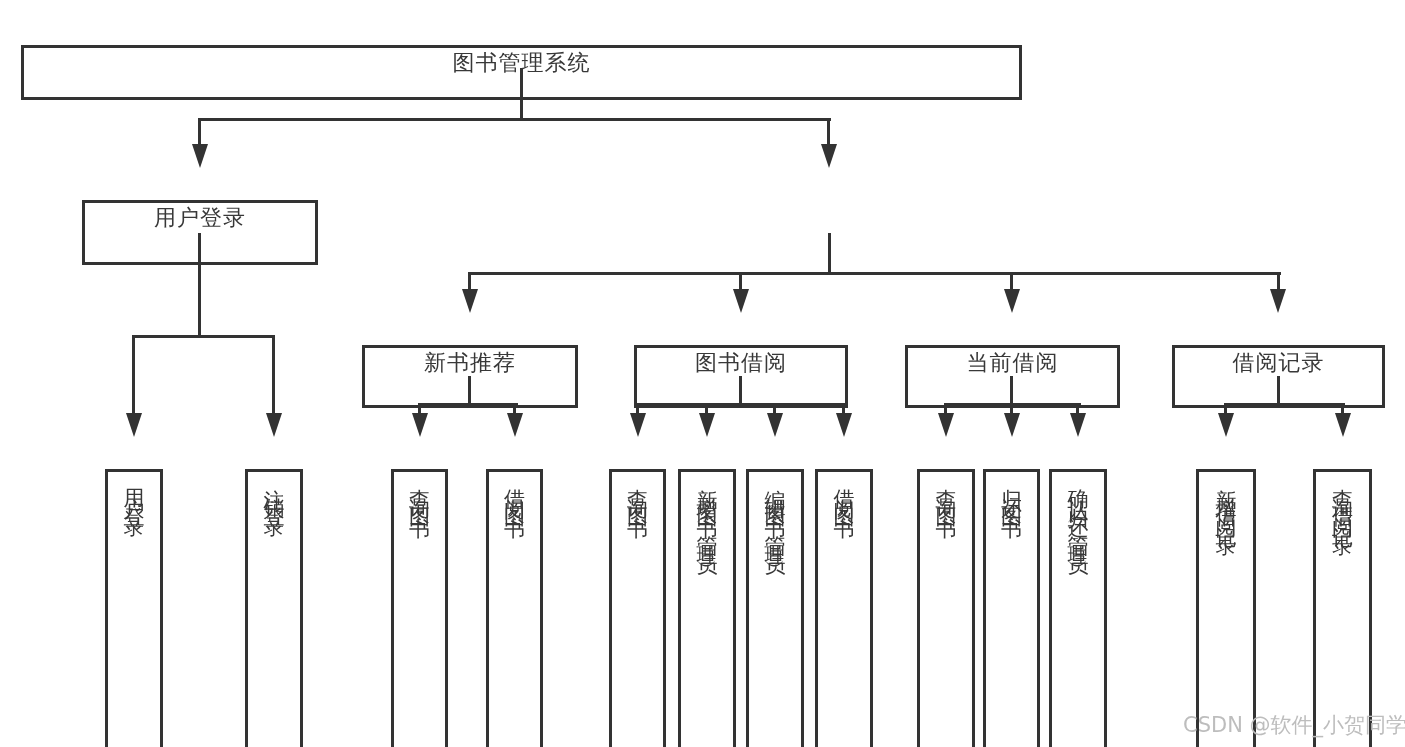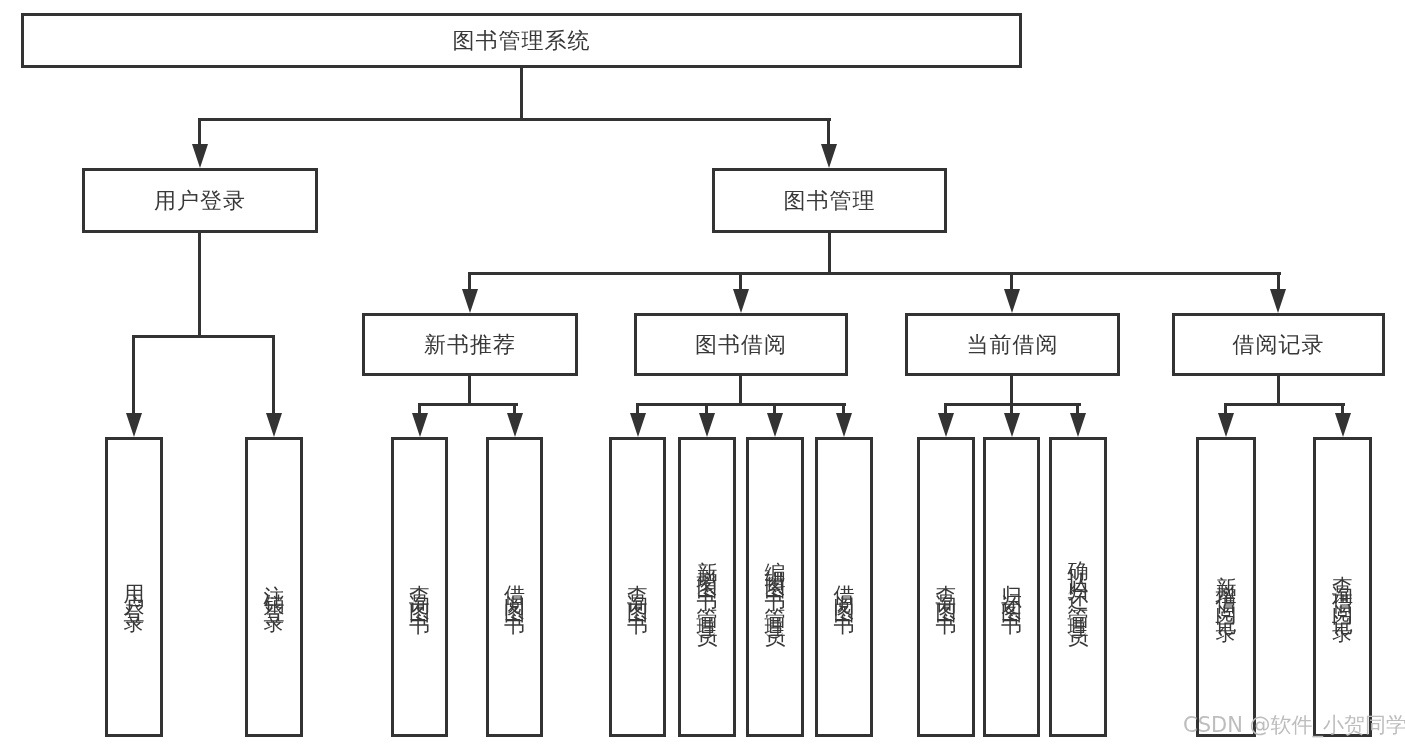--- a/index.html
+++ b/index.html
@@ -16,23 +16,23 @@
     width: 1405px;
     height: 747px;
     background: var(--bg);
     overflow: hidden;
   }
   .box {
     position: absolute;
     background: var(--bg);
     border: 3px solid var(--line);
     display: flex;
-    align-items: center;
     justify-content: center;
     color: var(--text);
+    margin-top: 32px;
   }
   .hbox .lbl {
     font-size: 22px;
     letter-spacing: 1px;
     white-space: nowrap;
   }
   .leaf .lbl {
     writing-mode: vertical-rl;
     text-orientation: mixed;
     font-size: 21px;
@@ -78,23 +78,20 @@
 
   <div class="vline" style="left:520px; top:68px; height:52px;"></div>
   <div class="hline" style="left:198px; top:118px; width:633px;"></div>
   <div class="stem" style="left:198px; top:118px; height:28px;"></div>
   <div class="arrow" style="left:192px; top:144px;"></div>
   <div class="stem" style="left:827px; top:118px; height:28px;"></div>
   <div class="arrow" style="left:821px; top:144px;"></div>
 
   <div class="box hbox" style="left:82px; top:168px; width:236px; height:65px;">
     <span class="lbl">用户登录</span>
-  </div>
-  <div class="box hbox" style="left:712px; top:168px; width:235px; height:65px;">
-    <span class="lbl">图书管理</span>
   </div>
 
   <div class="vline" style="left:198px; top:233px; height:104px;"></div>
   <div class="hline" style="left:132px; top:335px; width:143px;"></div>
   <div class="stem" style="left:132px; top:335px; height:80px;"></div>
   <div class="arrow" style="left:126px; top:413px;"></div>
   <div class="stem" style="left:272px; top:335px; height:80px;"></div>
   <div class="arrow" style="left:266px; top:413px;"></div>
 
   <div class="vline" style="left:828px; top:233px; height:41px;"></div>

